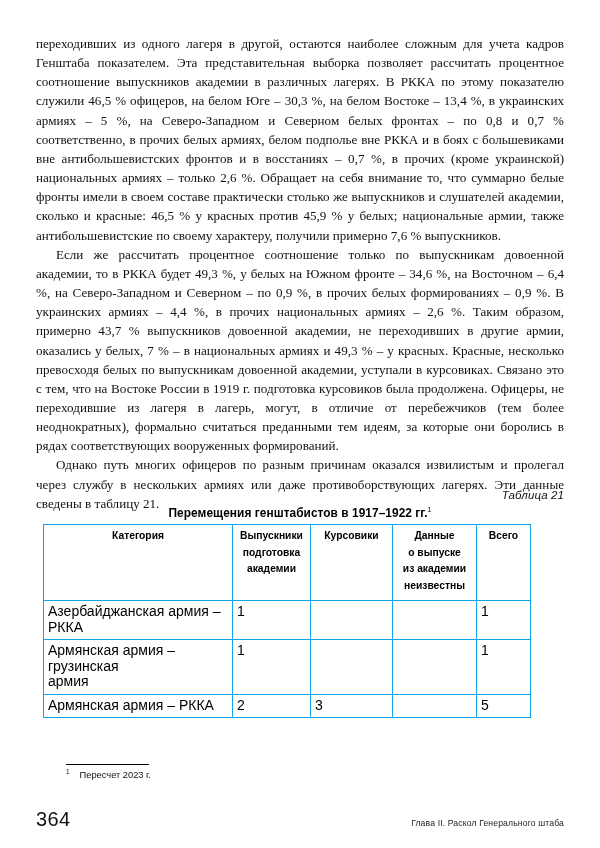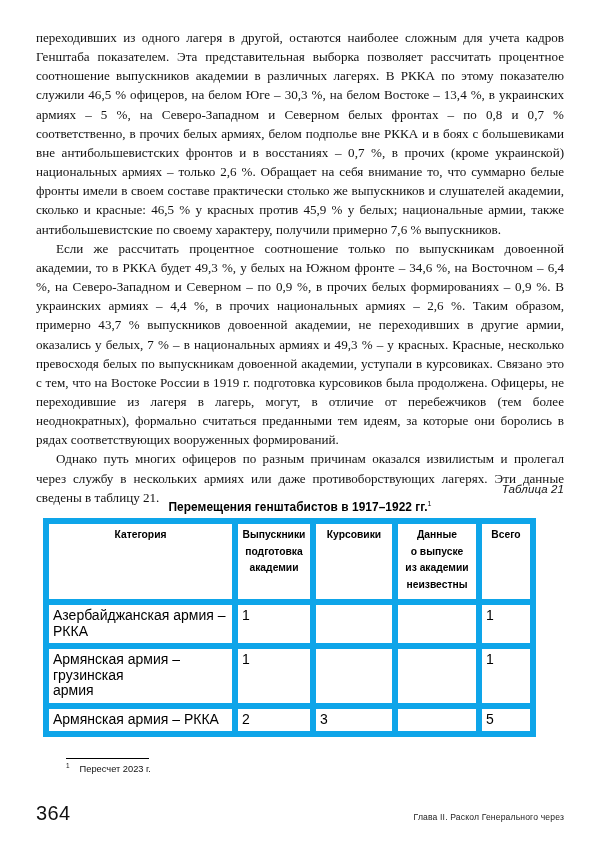--- a/index.html
+++ b/index.html
@@ -11,21 +11,21 @@
     width: 600px;
     height: 848px;
     position: relative;
     font-family: "Liberation Serif", "DejaVu Serif", serif;
     color: #000000;
     overflow: hidden;
   }
 
   .page {
     position: absolute;
-    left: 0; top: 2px;
+    left: 0; top: 8px;
     width: 600px;
     height: 746px;
   }
 
   
   .body-text {
     position: absolute;
     left: 36px;
     top: 26px;
     width: 528px;
@@ -81,21 +81,21 @@
     top: 516px;
     width: 487px;
     border-collapse: collapse;
     table-layout: fixed;
     font-family: "Liberation Sans", "DejaVu Sans", sans-serif;
     font-size: 10.1px;
     color: #000;
   }
   .data-table th,
   .data-table td {
-    border: 6px solid #0ea5e9;
+    border: 1px solid #0ea5e9;
     vertical-align: top;
     padding: 0;
   }
   .data-table thead th {
     text-align: center;
     font-weight: bold;
     font-size: 10.3px;
     line-height: 16.5px;
     padding: 3px 2px 6px 2px;
   }
@@ -242,15 +242,15 @@
         <td class="num"></td>
         <td class="num">5</td>
       </tr>
     </tbody>
   </table>
 
   <div class="footnote-rule"></div>
   <div class="footnote"><span class="fn-marker">1</span><span>Пересчет 2023 г.</span></div>
 
   <div class="folio">364</div>
-  <div class="running-head">Глава II. Раскол Генерального через</div>
+  <div class="running-head">Глава II. Раскол Генерального штаба</div>
 
 </div>
 
 </body></html>

